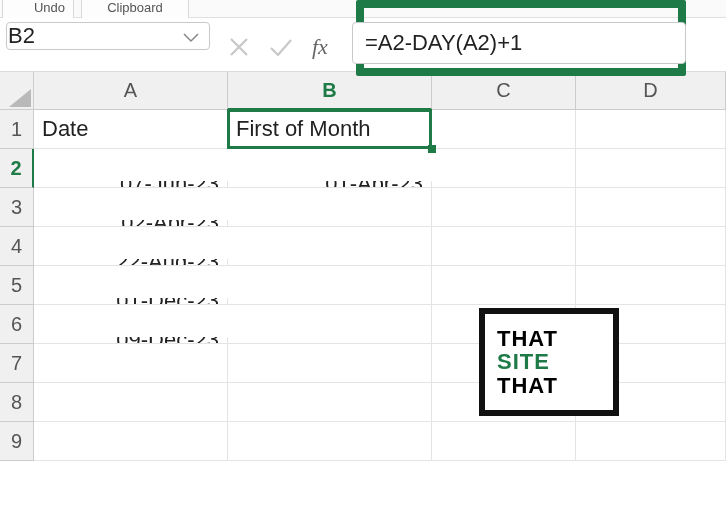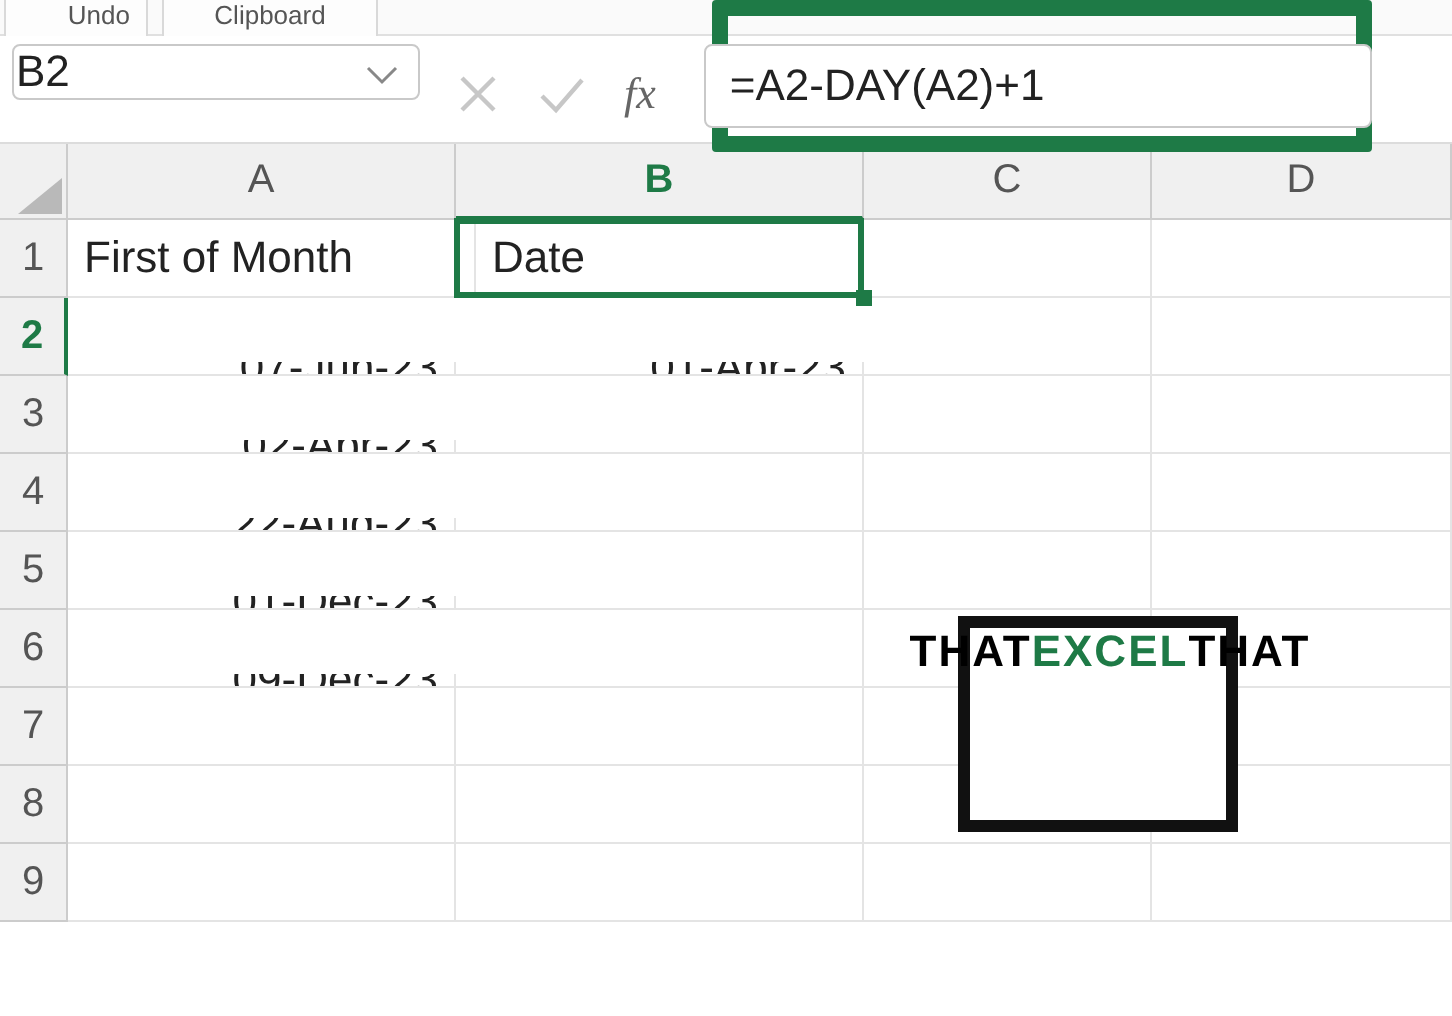--- a/index.html
+++ b/index.html
@@ -191,21 +191,21 @@
   
   .watermark {
     position: absolute;
     left: 479px;
     top: 308px;
     width: 140px;
     height: 108px;
     border: 6px solid #111;
     background: #fff;
     display: flex;
-    flex-direction: row;
+    flex-direction: column;
     justify-content: center;
     padding-left: 12px;
     font-family: Arial, sans-serif;
     font-weight: 900;
     font-size: 22px;
     line-height: 1.05;
     letter-spacing: 1px;
     z-index: 30;
   }
   .watermark .line2 { color: #1e7a46; }
@@ -253,22 +253,22 @@
   <div class="row hdr-row" style="height:38px;">
     <div class="corner"></div>
     <div class="col-hdr colA">A</div>
     <div class="col-hdr colB sel-col">B</div>
     <div class="col-hdr colC">C</div>
     <div class="col-hdr colD">D</div>
   </div>
 
   <div class="row">
     <div class="row-hdr">1</div>
+    <div class="cell colA">Date</div>
     <div class="cell colB">First of Month</div>
-    <div class="cell colA">Date</div>
     <div class="cell colC"></div>
     <div class="cell colD"></div>
   </div>
 
   <div class="row">
     <div class="row-hdr sel-row-hdr">2</div>
     <div class="cell colA r">07-Jun-23</div>
     <div class="cell colB r">01-Apr-23</div>
     <div class="cell colC"></div>
     <div class="cell colD"></div>
@@ -329,15 +329,15 @@
     <div class="cell colC"></div>
     <div class="cell colD"></div>
   </div>
 
   <div class="selected-outline" style="left:227px; top:37px; width:205px; height:40px;"></div>
   <div class="fill-handle" style="left:428px; top:73px;"></div>
 </div>
 
 <div class="watermark">
   <div>THAT</div>
-  <div class="line2">EXCEL</div>
+  <div class="line2">SITE</div>
   <div>THAT</div>
 </div>
 
 </body></html>

